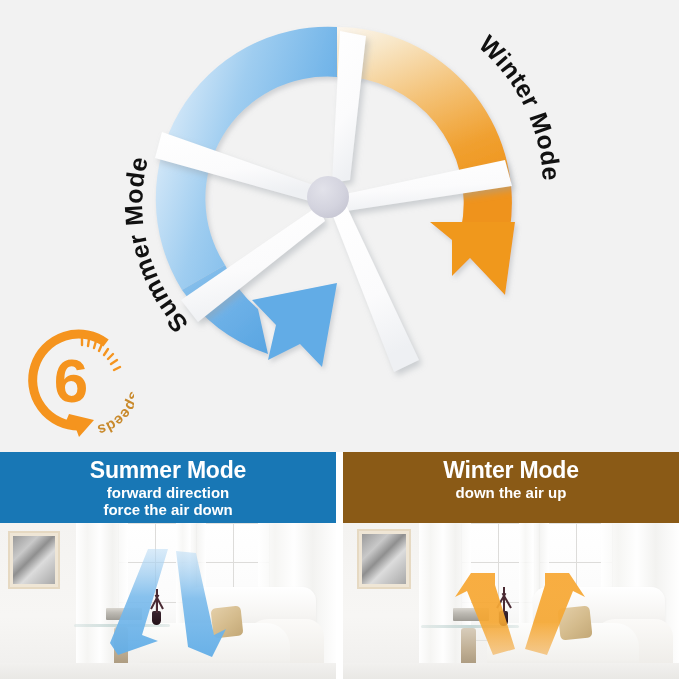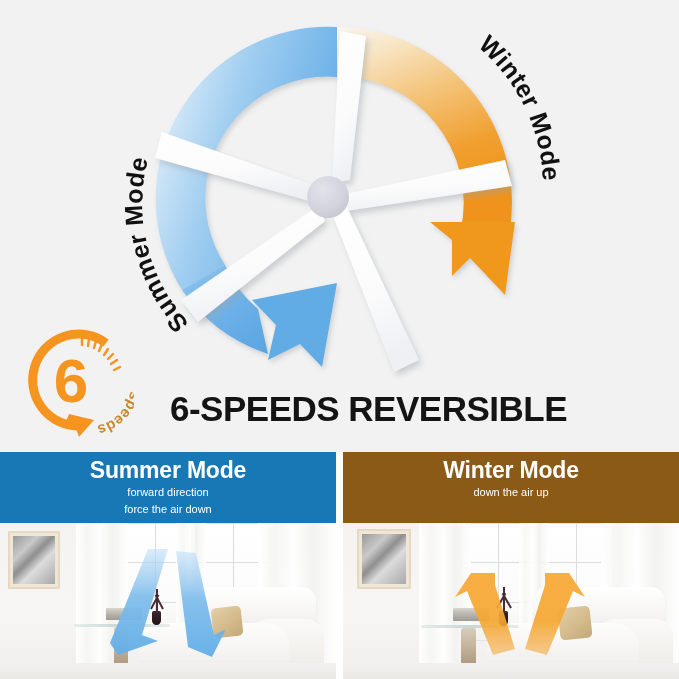--- a/index.html
+++ b/index.html
@@ -84,23 +84,23 @@
   #header-summer { background: #1877b5; }
   #header-winter { background: #8a5a16; }
 
   .mode-title {
     font-size: 23px;
     font-weight: bold;
     line-height: 28px;
     letter-spacing: -0.2px;
   }
   .mode-sub {
-    font-size: 11px;
+    font-size: 15px;
     line-height: 17px;
-    font-weight: normal;
+    font-weight: bold;
   }
 
   
   .photo {
     position: relative;
     width: 336px;
     height: 156px;
     overflow: hidden;
     background: #f7f6f4;
   }
@@ -358,21 +358,20 @@
         </g>
 
         <text x="49" y="77" text-anchor="middle" font-family="Liberation Sans, sans-serif" font-size="62" font-weight="bold" fill="#f5941e">6</text>
 
         <text font-family="Liberation Sans, sans-serif" font-size="15" font-weight="bold" fill="#c98a2c">
           <textPath href="#badgeTextArc" startOffset="52%">speeds</textPath>
         </text>
       </svg>
     </div>
 
-    <div id="headline">6-SPEEDS REVERSIBLE</div>
   </div>
 
   <div class="mode-col" id="col-summer">
     <div class="mode-header" id="header-summer">
       <div class="mode-title">Summer Mode</div>
       <div class="mode-sub">forward direction</div>
       <div class="mode-sub">force the air down</div>
     </div>
     <div class="photo">
       <div class="ph-wall"></div>

